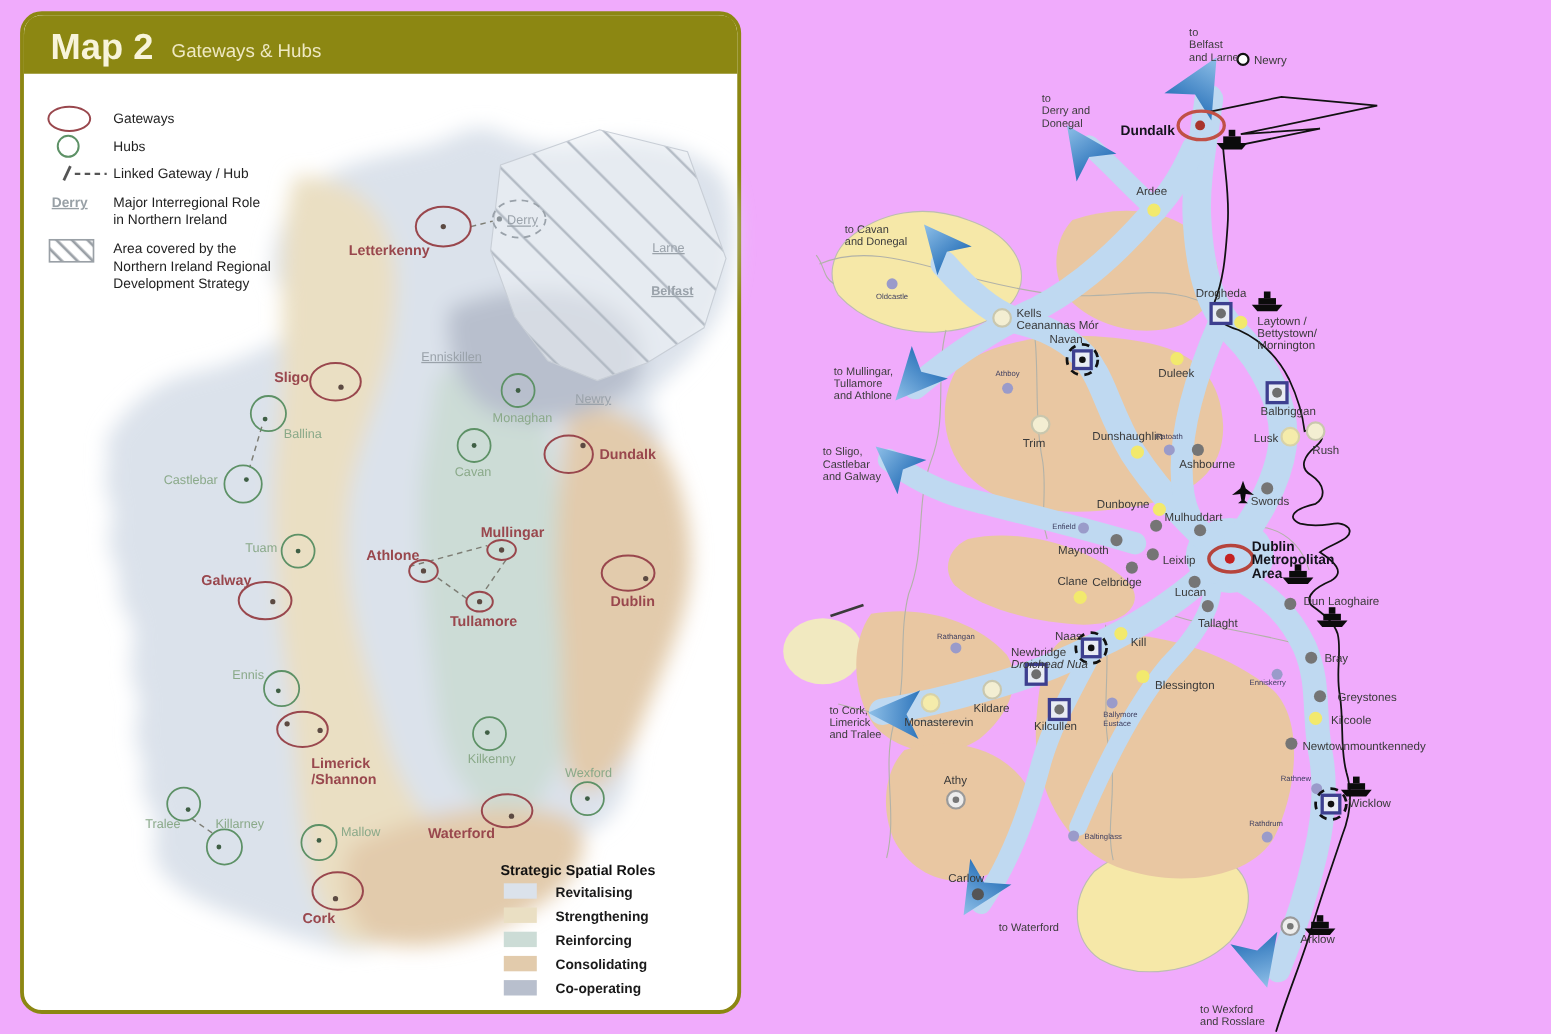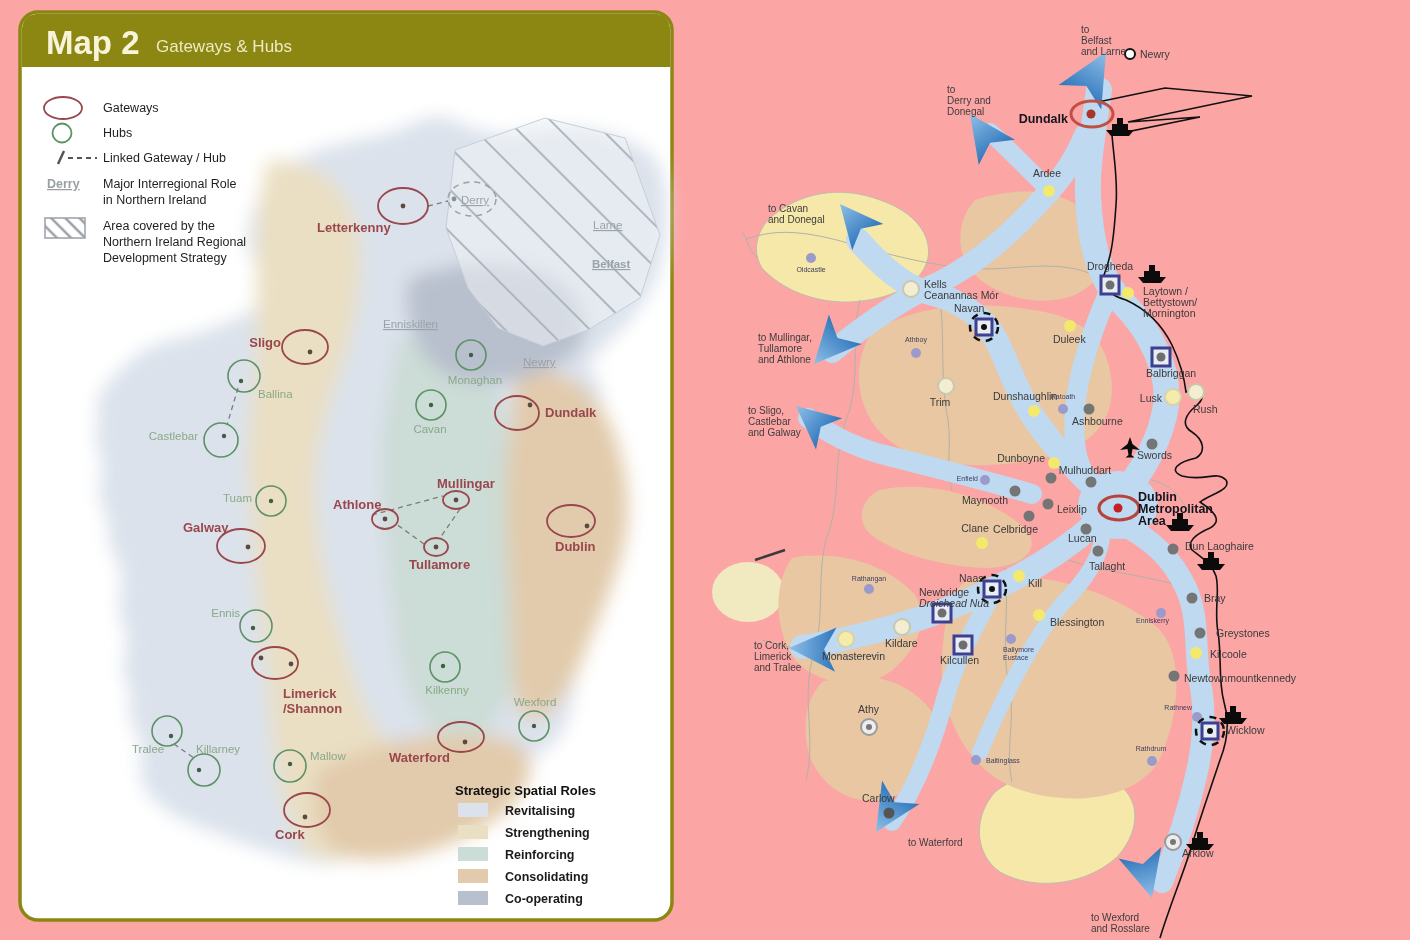--- a/index.html
+++ b/index.html
@@ -1,16 +1,16 @@
 <!DOCTYPE html>
 <html><head>
 <meta charset="utf-8">
 <style>
   html,body{margin:0;padding:0;background:#fff;}
-  #screen{position:relative;width:1410px;height:940px;background:#fca5a5;overflow:hidden;
+  #screen{position:relative;width:1410px;height:940px;background:#f0abfc;overflow:hidden;
           font-family:"Liberation Sans", sans-serif;}
   svg{position:absolute;}
   text{font-family:"Liberation Sans", sans-serif;}
   
   .map-title{font-size:33px;font-weight:bold;fill:#f8f4da;}
   .map-subtitle{font-size:17px;fill:#efe9c2;}
   .leg-label{font-size:12.5px;fill:#1f1f1f;}
   .gw-label{font-size:13px;font-weight:bold;fill:#99474d;}
   .hub-label{font-size:11.5px;fill:#8aa989;}
   .ni-label{font-size:11.5px;fill:#9aa2aa;text-decoration:underline;}

